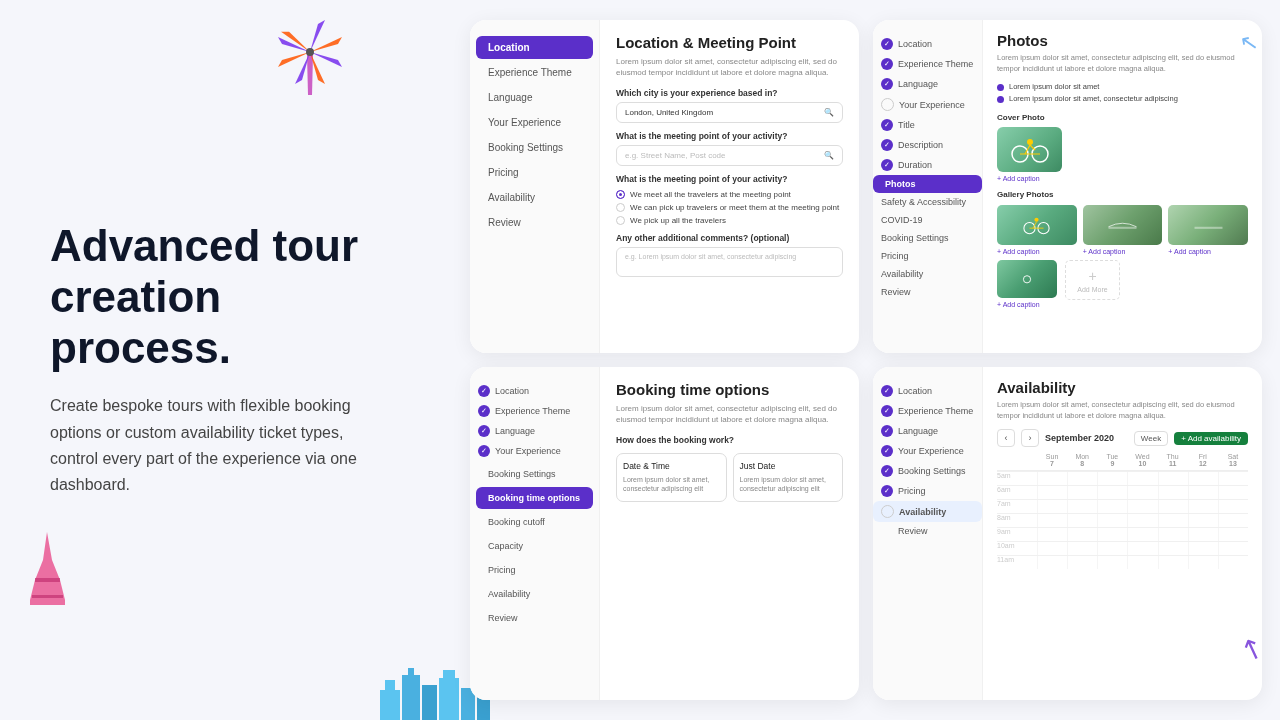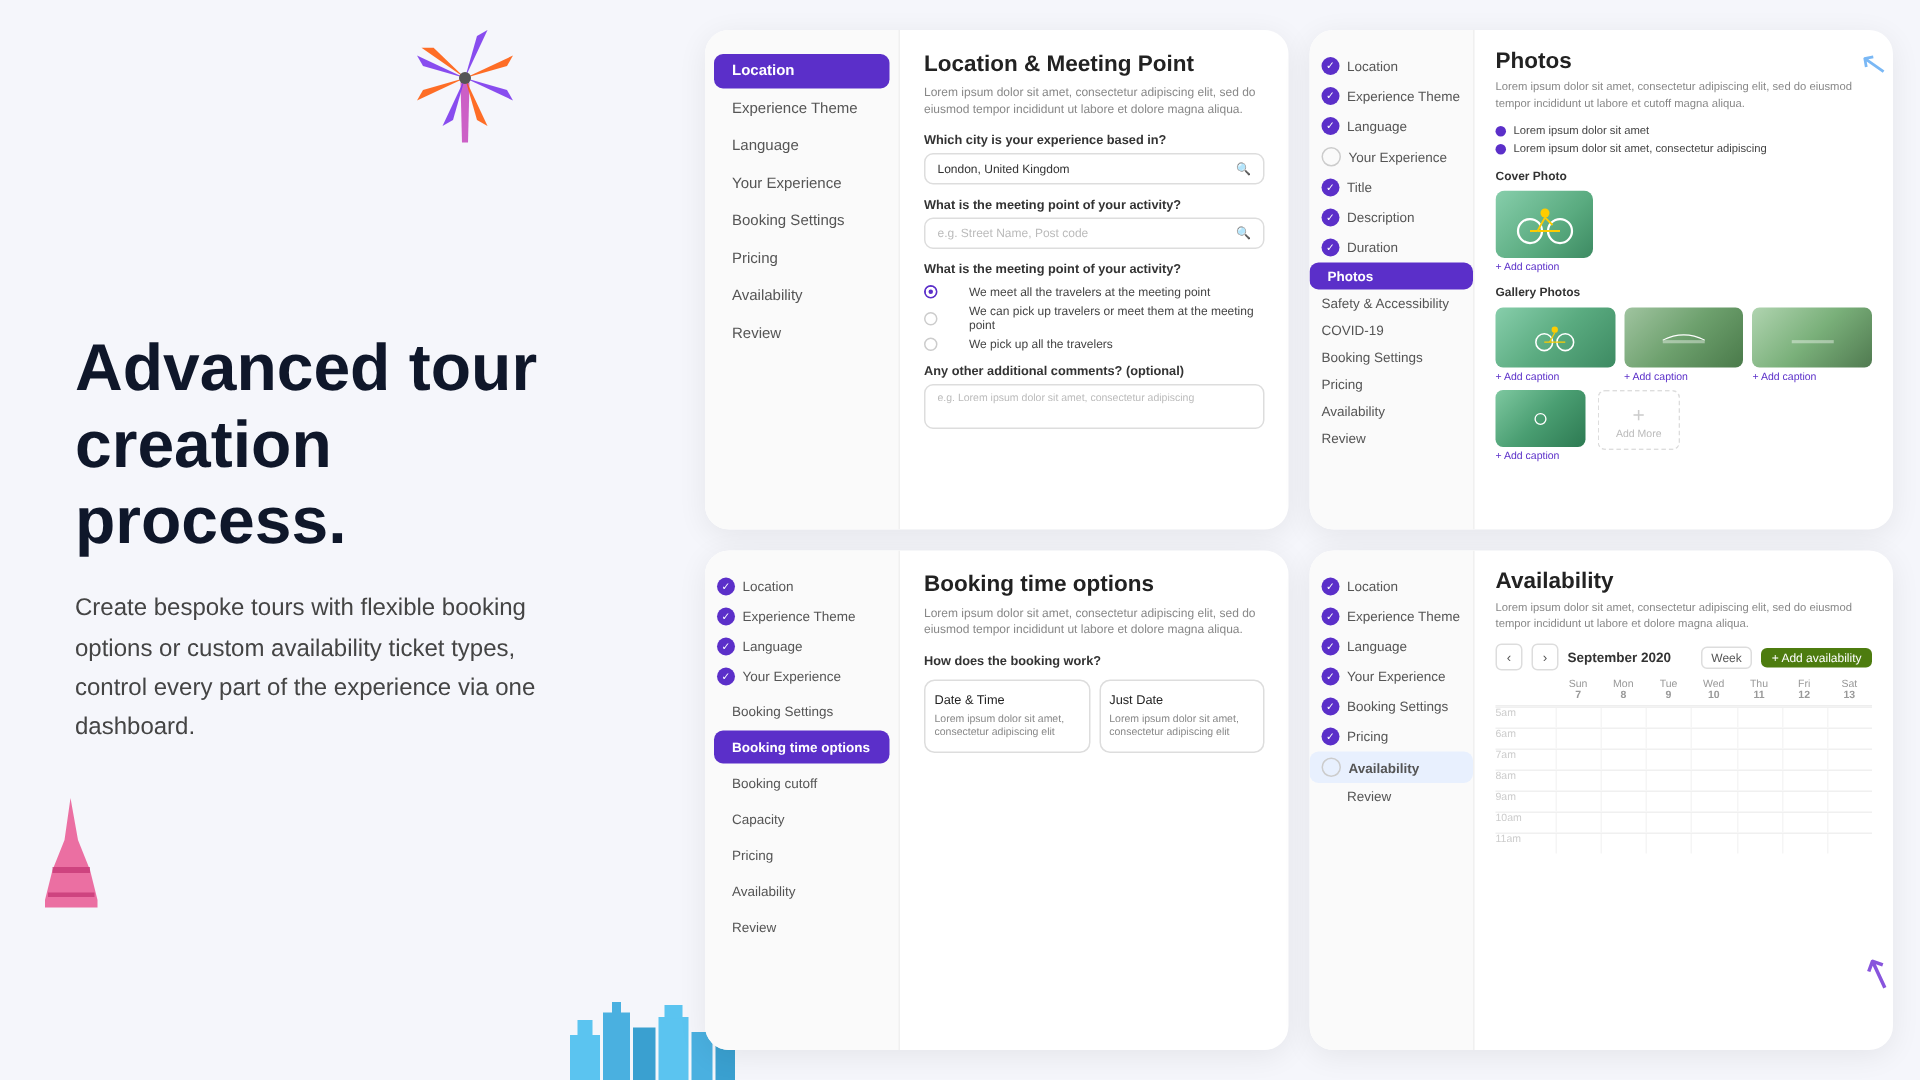--- a/index.html
+++ b/index.html
@@ -157,21 +157,21 @@
     }
     .form-input-placeholder {
       color: #bbb;
     }
     .radio-group {
       margin-top: 6px;
     }
     .radio-item {
       display: flex;
       align-items: center;
-      gap: 21px;
+      gap: 5px;
       margin-bottom: 4px;
       font-size: 8px;
       color: #444;
     }
     .radio-dot {
       width: 9px; height: 9px;
       border-radius: 50%;
       border: 1.5px solid #ccc;
       flex-shrink: 0;
     }
@@ -347,21 +347,21 @@
     }
     .cal-month {
       font-size: 9px; font-weight: 700; color: #333;
       flex: 1;
     }
     .cal-week-btn {
       font-size: 8px; color: #555; border: 1px solid #ddd;
       border-radius: 4px; padding: 2px 6px; cursor: pointer;
     }
     .cal-add-btn {
-      font-size: 8px; color: #fff; background: #4d7c0f;
+      font-size: 8px; color: #fff; background: #15803d;
       border-radius: 4px; padding: 2px 7px; cursor: pointer;
     }
     .cal-days-header {
       display: grid;
       grid-template-columns: 40px repeat(7, 1fr);
       font-size: 7px;
       color: #999;
       margin-bottom: 3px;
     }
     .cal-days-header span {
@@ -538,21 +538,21 @@
       <div class="avail-sidebar-row" style="font-size:9px;padding-left:8px;">Safety &amp; Accessibility</div>
       <div class="avail-sidebar-row" style="font-size:9px;padding-left:8px;">COVID-19</div>
       <div class="avail-sidebar-row" style="font-size:9px;padding-left:8px;">Booking Settings</div>
       <div class="avail-sidebar-row" style="font-size:9px;padding-left:8px;">Pricing</div>
       <div class="avail-sidebar-row" style="font-size:9px;padding-left:8px;">Availability</div>
       <div class="avail-sidebar-row" style="font-size:9px;padding-left:8px;">Review</div>
     </div>
     <div class="photos-content">
       <div class="photos-title">Photos</div>
       <div class="photos-desc">
-        <span>Lorem ipsum dolor sit amet, consectetur adipiscing elit, sed do eiusmod</span> <span>tempor incididunt ut labore et cutoff magna aliqua.</span>
+        <span>Lorem ipsum dolor sit amet, consectetur adipiscing elit, sed do eiusmod</span> <span>tempor incididunt ut labore et dolore magna aliqua.</span>
       </div>
       <div class="bullet-list">
         <div class="bullet-item">
           <div class="bullet-dot"></div>
           <span>Lorem ipsum dolor sit amet</span>
         </div>
         <div class="bullet-item">
           <div class="bullet-dot"></div>
           <span>Lorem ipsum dolor sit amet, consectetur adipiscing</span>
         </div>

